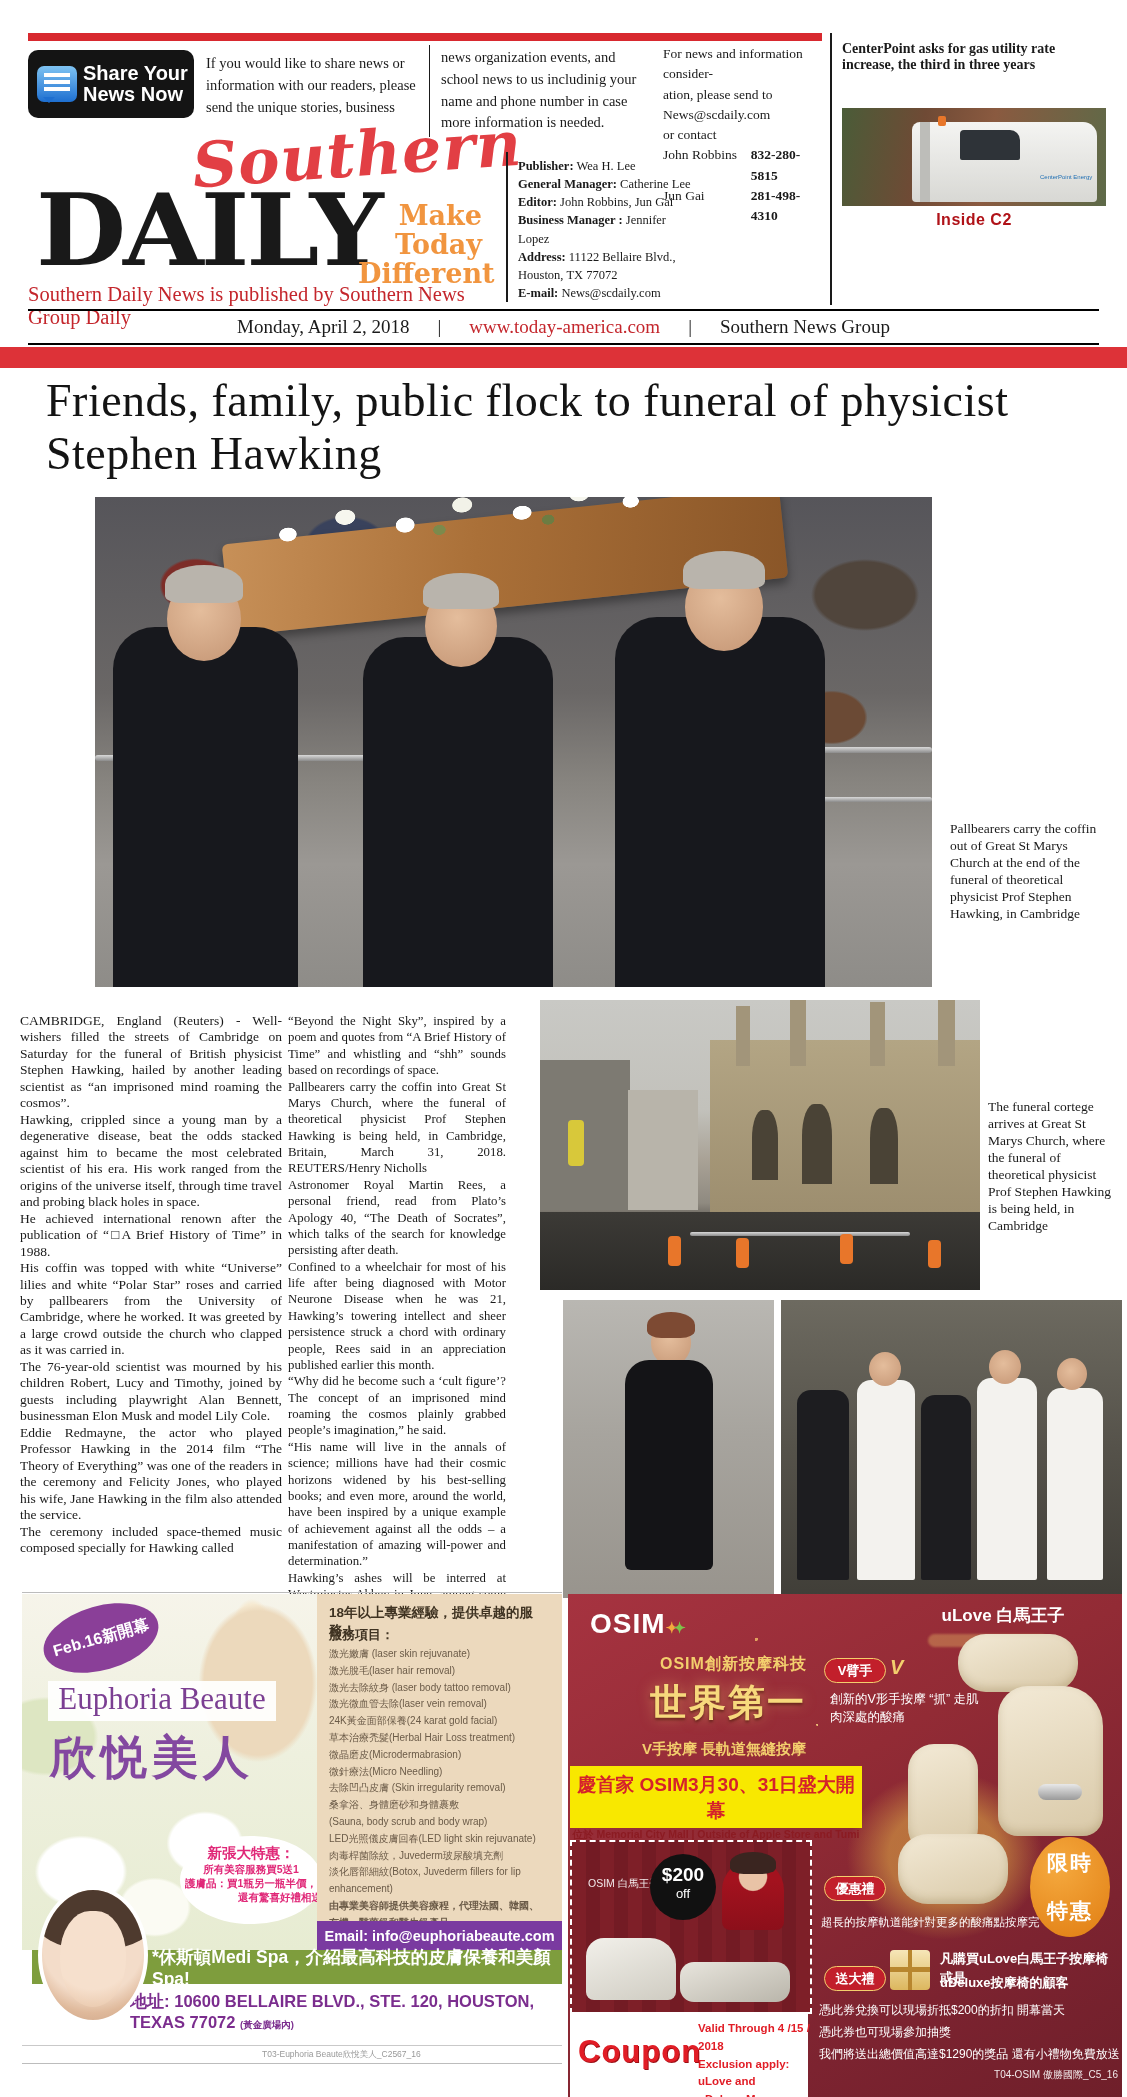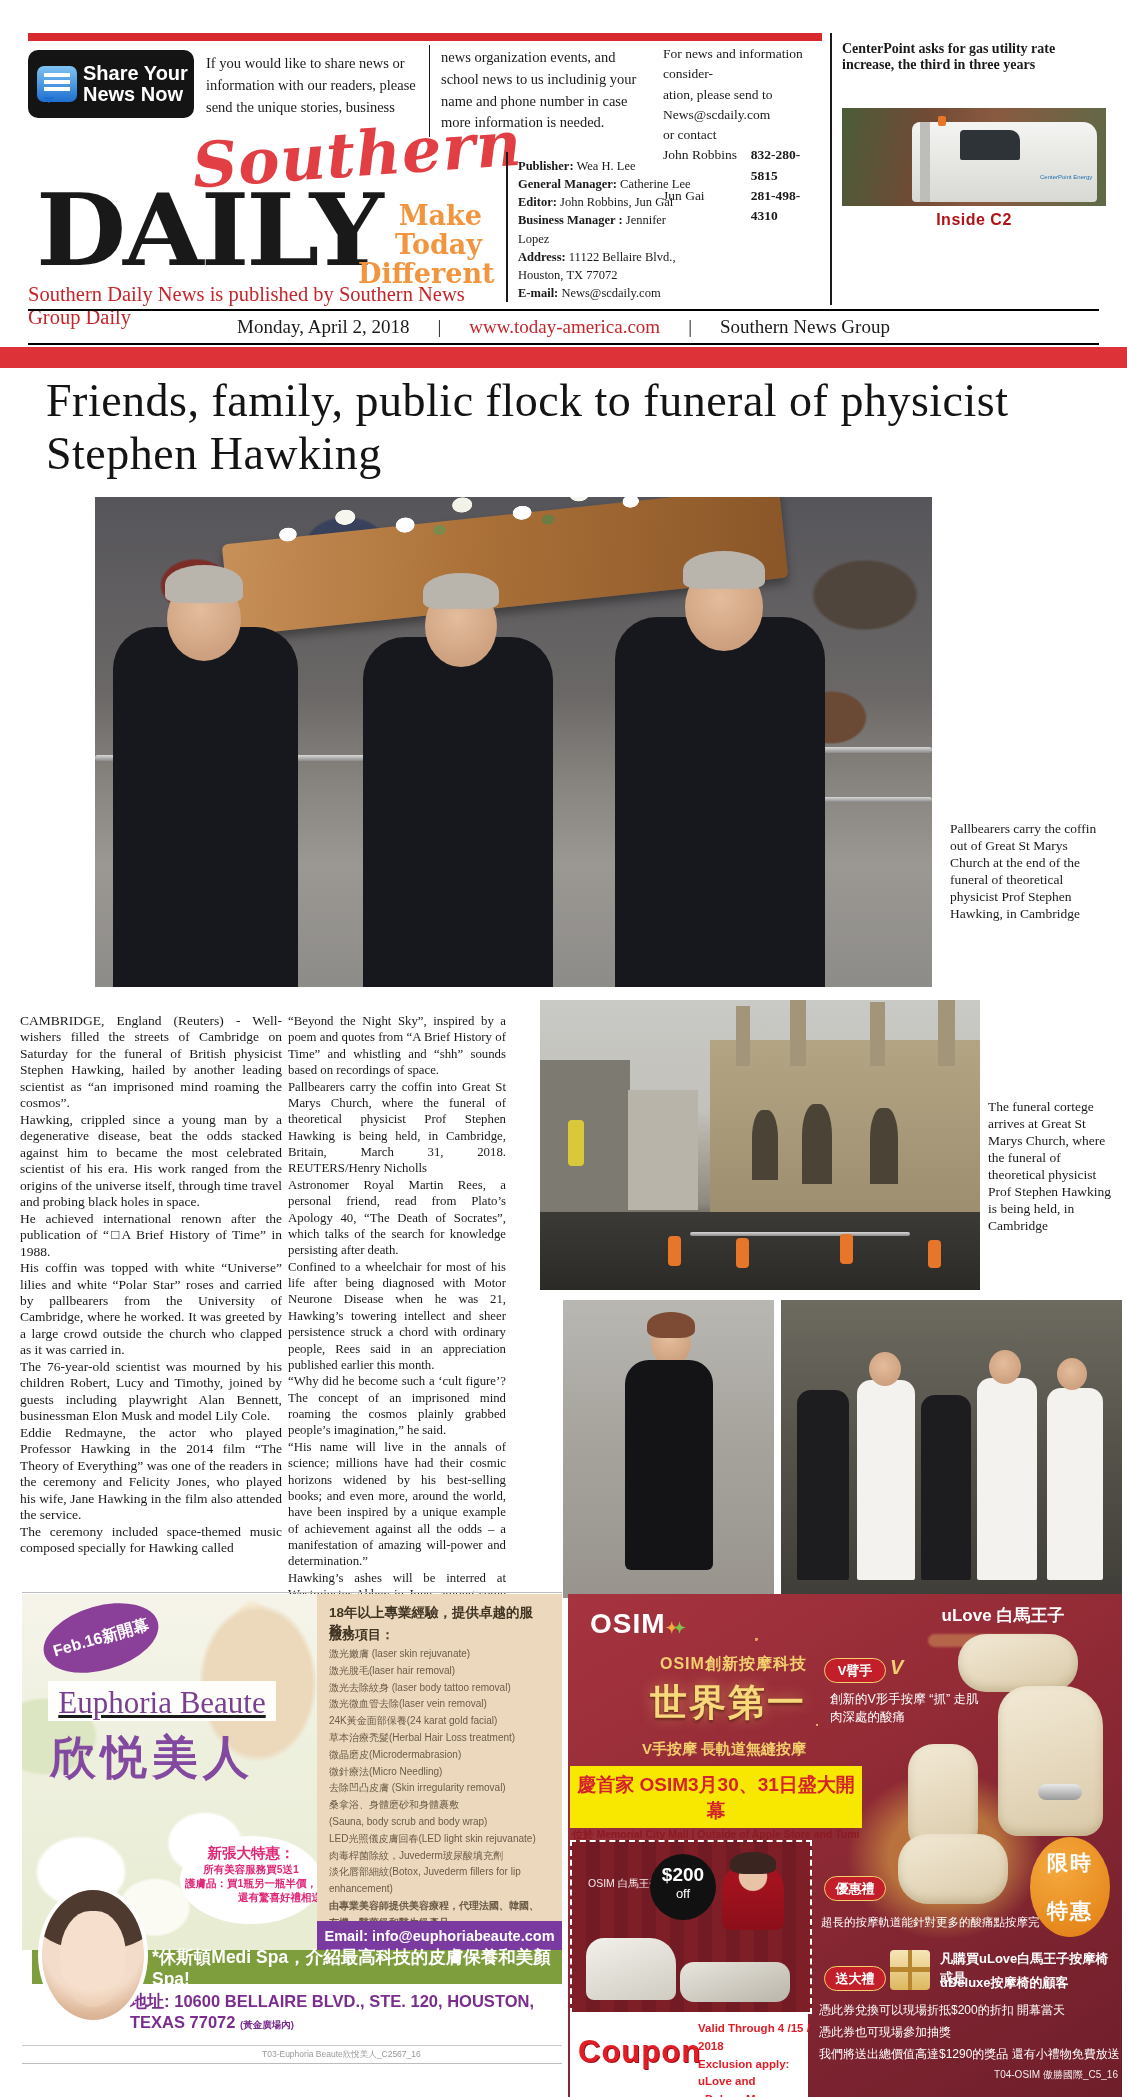--- a/index.html
+++ b/index.html
@@ -92,21 +92,21 @@
      radial-gradient(55px 45px at 45% 88%,#fbfbf3 0 60%,transparent 66%),
      radial-gradient(16px 16px at 22% 76%,#f2d24a 0 55%,transparent 62%),
      radial-gradient(60px 50px at 62% 70%,#fff 0 58%,transparent 64%),
      radial-gradient(14px 14px at 63% 69%,#eec93f 0 55%,transparent 62%),
      radial-gradient(90px 120px at 80% 25%,#ecd9bc 0 60%,transparent 66%),
      radial-gradient(40px 90px at 78% 18%,#f6ead2 0 60%,transparent 66%),
      radial-gradient(80px 60px at 8% 40%,#dde6c2 0 60%,transparent 66%),
      linear-gradient(180deg,#f6f4ea 0%,#eef0de 45%,#e7ecd2 100%);}
   .eu-oval{background:#8a3f98;border-radius:50%;transform:rotate(-16deg);display:flex;align-items:center;
            justify-content:center;color:#fff;font-weight:bold;font-size:16px;}
-  .eu-band{background:rgba(255,255,255,.93);display:flex;align-items:flex-end;justify-content:center;text-decoration:underline;}
+  .eu-band{background:rgba(255,255,255,.93);display:flex;align-items:flex-start;justify-content:center;}
   .eu-brand{color:#7b3f92;font-size:31px;font-family:"Liberation Serif",serif;}
   .eu-cn{color:#8348a0;font-size:46px;font-weight:bold;letter-spacing:5px;}
   .eu-promo{background:#fff;border-radius:50%;text-align:center;color:#e02878;font-weight:bold;}
   .eu-beige{background:#ecd9bd;color:#3f3322;}
   .eu-services{font-family:"Liberation Sans",sans-serif;font-size:10px;color:#6b5b48;line-height:1.68;}
   .eu-email{background:#7a3aa0;color:#fff;display:flex;align-items:center;justify-content:center;
             font-family:"Liberation Sans",sans-serif;font-weight:bold;font-size:14.5px;}
   .eu-green{background:#7e9d3d;color:#fff;font-family:"Liberation Sans",sans-serif;font-weight:bold;
             font-size:17.5px;display:flex;align-items:center;}
   .eu-addr{color:#7b2d8e;font-family:"Liberation Sans",sans-serif;font-weight:bold;font-size:16.5px;}

